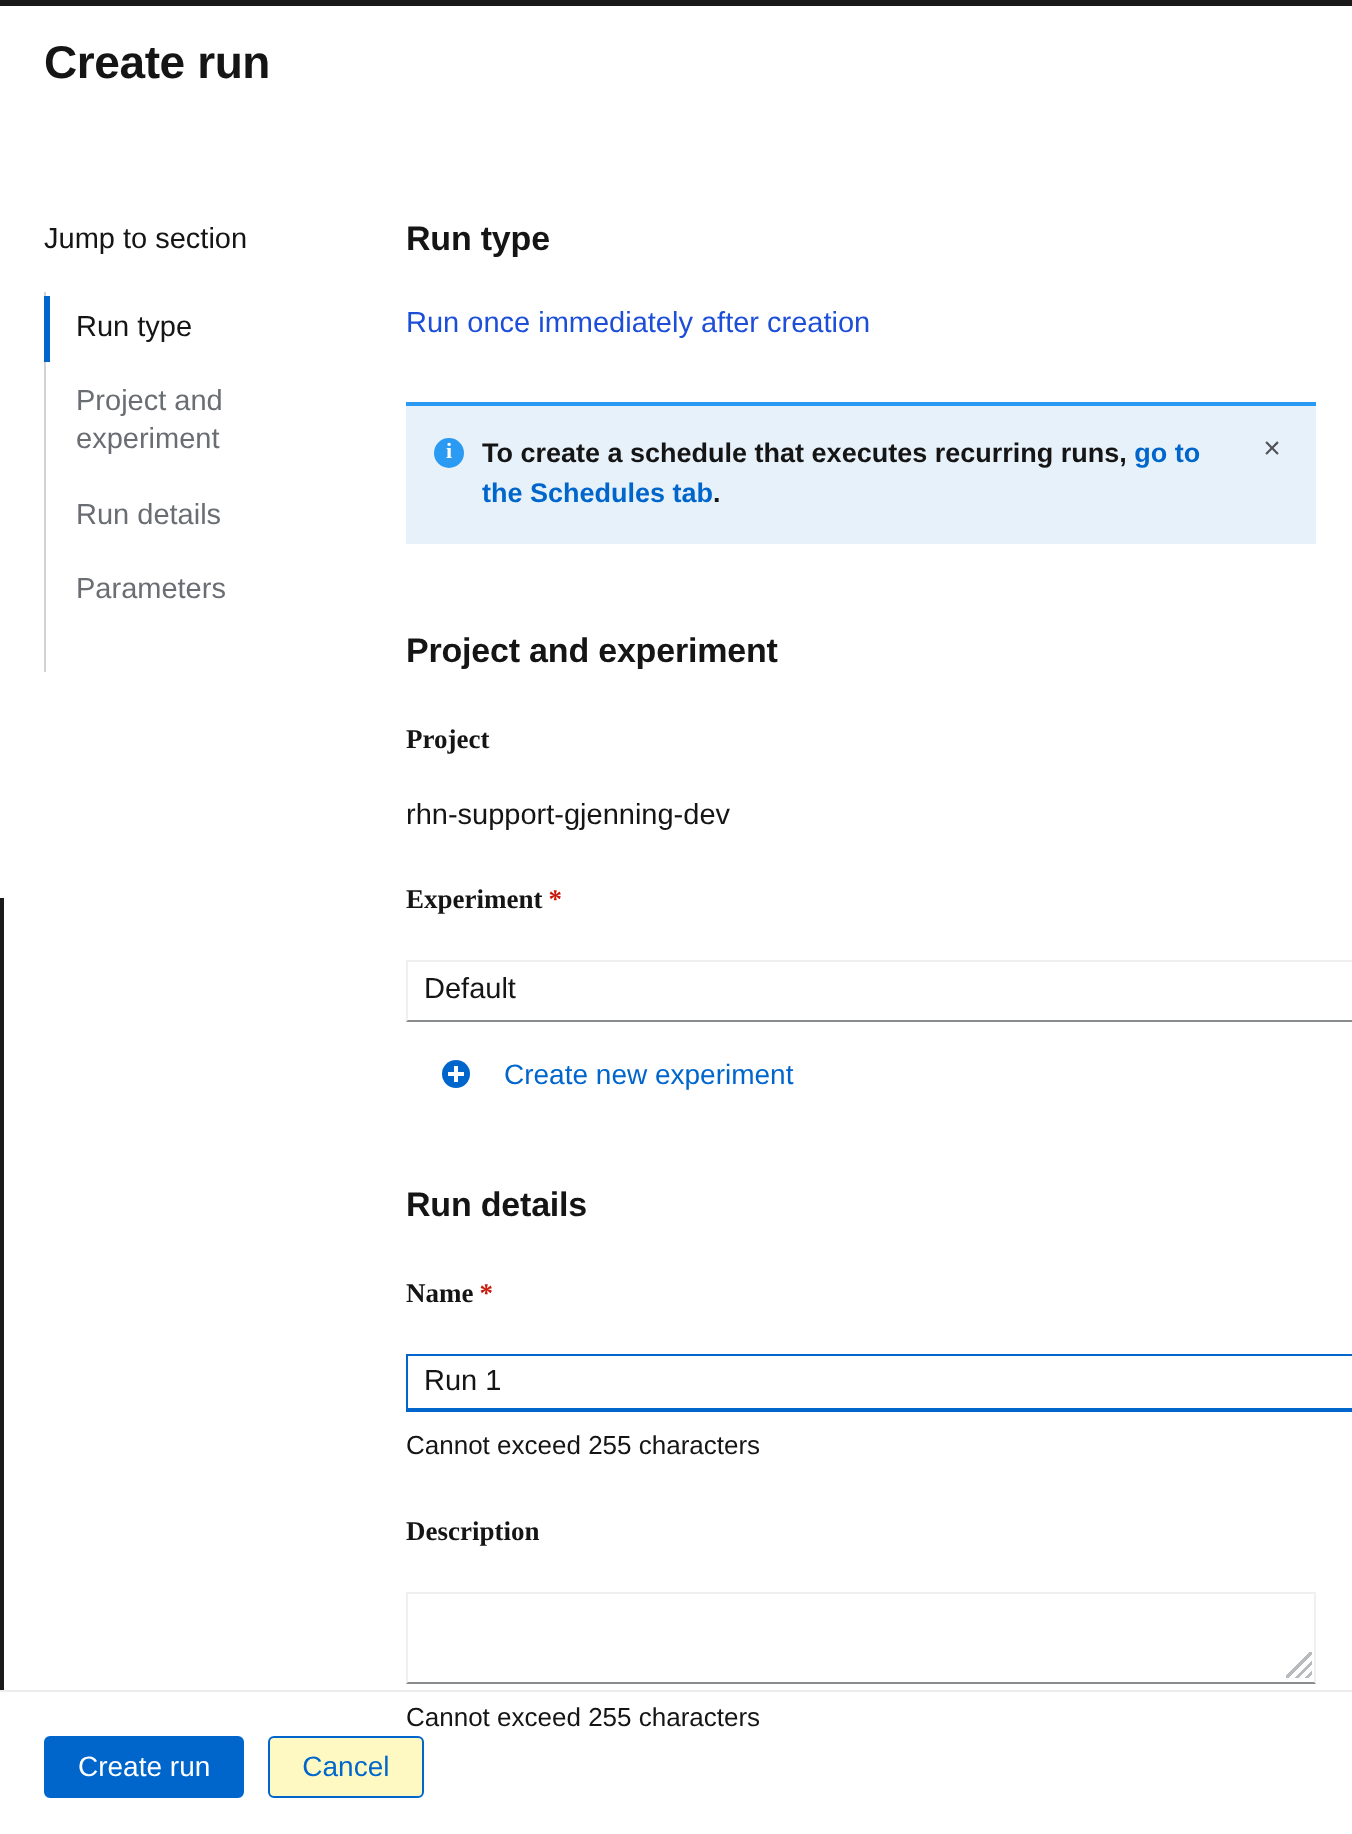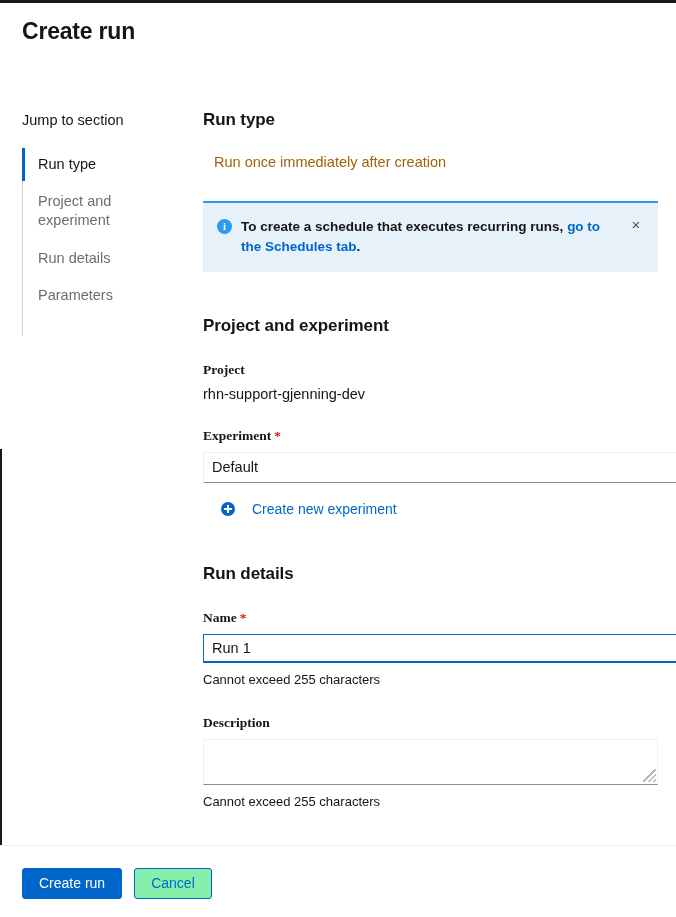--- a/index.html
+++ b/index.html
@@ -90,23 +90,22 @@
   }
 
   .section-title {
     font-size: 17px;
     font-weight: 600;
     color: #151515;
     letter-spacing: -0.1px;
   }
   .body-text {
     font-size: 14.5px;
-    color: #a16207;
+    color: #1d4ed8;
     line-height: 1.45;
-    margin-left: 11px;
   }
 
   
   .alert {
     position: relative;
     background: #e7f1fa;
     border-top: 2px solid #2b9af3;
     padding: 14px 40px 14px 14px;
     margin-top: 28px;
     min-height: 62px;
@@ -266,21 +265,21 @@
     right: 2px; bottom: 3px;
     width: 13px; height: 13px;
     pointer-events: none;
     background:
       linear-gradient(135deg, transparent 0 46%, #b8bbbe 46% 54%, transparent 54% 100%),
       linear-gradient(135deg, transparent 0 66%, #b8bbbe 66% 74%, transparent 74% 100%),
       linear-gradient(135deg, transparent 0 86%, #b8bbbe 86% 94%, transparent 94% 100%);
   }
 
   .mt-8  { margin-top: 8px; }
-  .mt-10 { margin-top: 8px; }
+  .mt-10 { margin-top: 22px; }
   .mt-18 { margin-top: 18px; }
   .mt-22 { margin-top: 22px; }
   .mt-26 { margin-top: 26px; font-family: Liberation Serif, serif; }
   .mt-44 { margin-top: 44px; }
 
   
   .footer-divider {
     position: absolute;
     left: 0; top: 845px;
     width: 676px;
@@ -301,21 +300,21 @@
     border-radius: 3px;
     cursor: pointer;
     line-height: 29px;
   }
   .btn-primary {
     background: #0066cc;
     color: #ffffff;
     border: 1px solid #0066cc;
   }
   .btn-secondary {
-    background: #86efac;
+    background: #fef9c3;
     color: #0066cc;
     border: 1px solid #0066cc;
   }
 </style>
 </head>
 <body>
 
 <div class="top-rule"></div>
 
 <div class="page-title">Create run</div>

